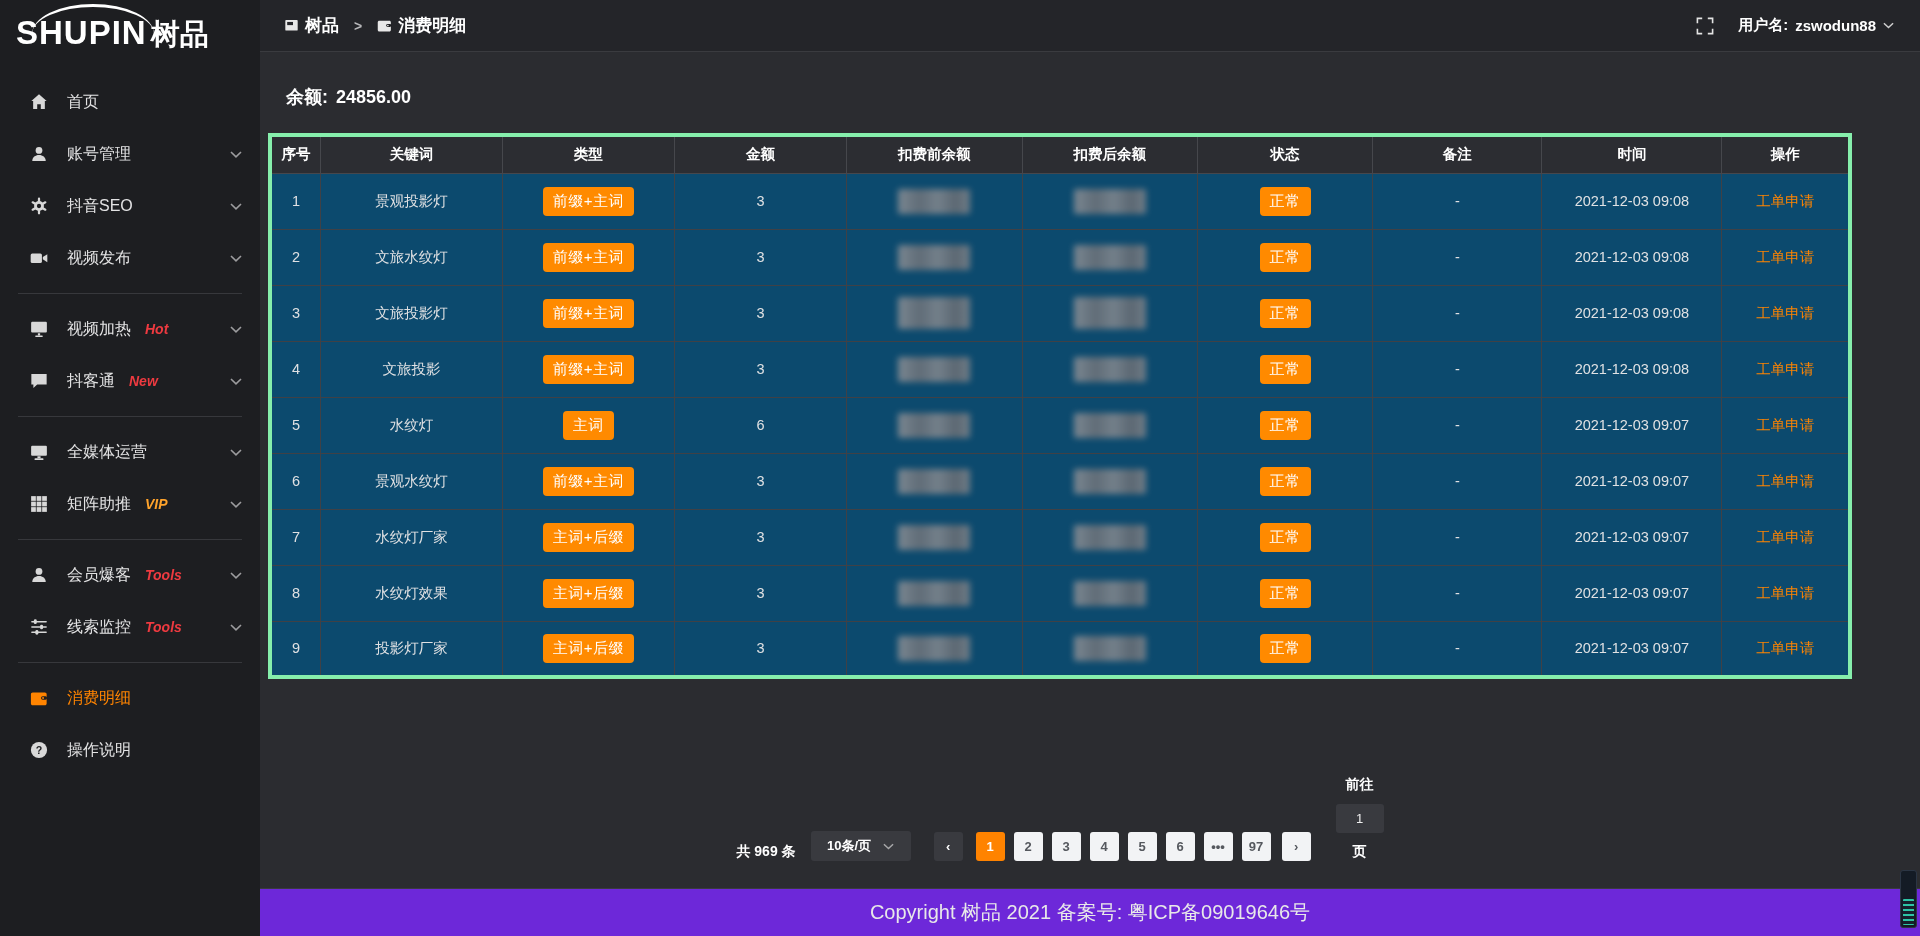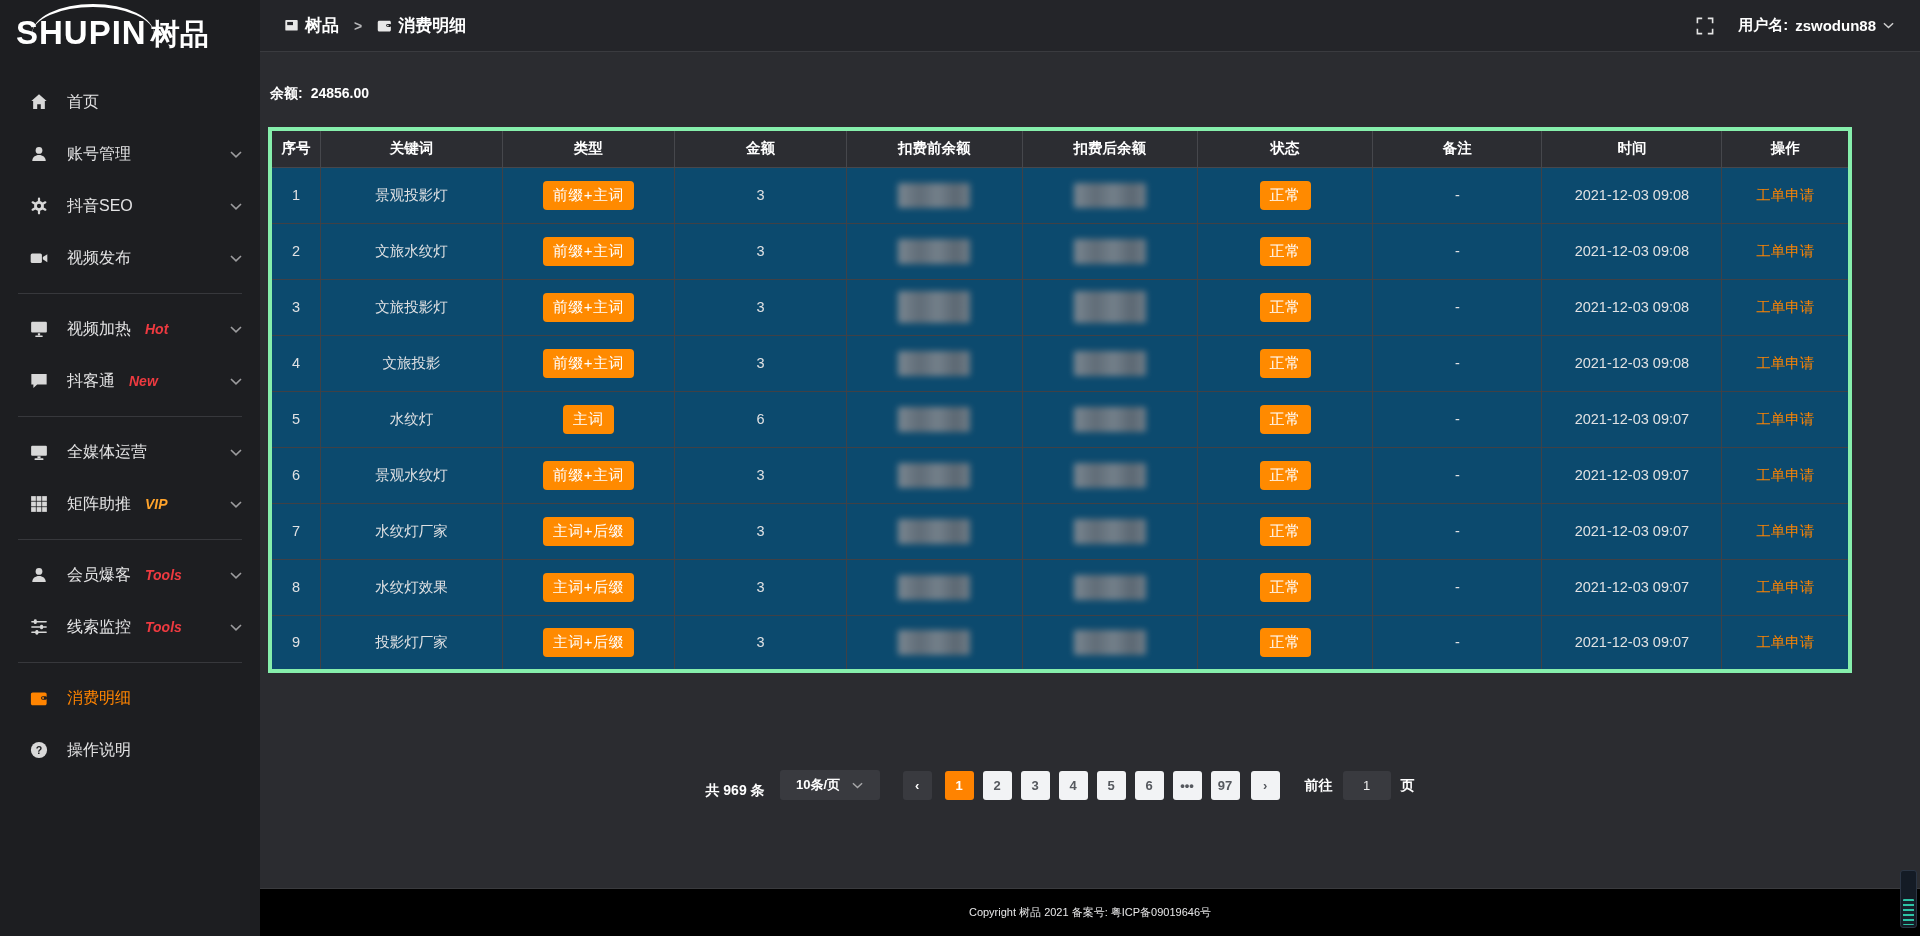--- a/index.html
+++ b/index.html
@@ -38,21 +38,21 @@
   .crumb-icon svg { width:15px; height:15px; }
   .crumb-sep { color:#b9b9bb; font-size:14px; font-weight:700; padding:0 6px; }
   .top-right { display:flex; align-items:center; gap:24px; }
   .fs-btn { width:18px; height:18px; color:#e3e3e3; display:flex; cursor:pointer; }
   .fs-btn svg { width:18px; height:18px; }
   .user-box { display:flex; align-items:center; gap:7px; color:#fff; font-size:15px; font-weight:700; cursor:pointer; }
   .user-box .chev { width:11px; display:flex; color:#cfcfcf; }
   .user-box svg { width:11px; height:7px; }
   
   .content { flex:1; padding:0 68px 0 8px; display:flex; flex-direction:column; }
-  .balance { padding:33px 0 24px 2px; font-size:14px; font-weight:700; color:#fff; }
+  .balance { padding:33px 0 24px 2px; font-size:18px; font-weight:700; color:#fff;margin-left:16px; }
   .balance-value { margin-left:8px; }
   table { width:100%; border-collapse:collapse; background:#0c4a6e; table-layout:fixed;
     border:4px solid #86efac; }
   th { height:38px; background:#2c2d32; color:#fff; font-size:14.5px; font-weight:700;
     border:1px solid #46474c; text-align:center; }
   td { height:56px; border:1px solid #404146; text-align:center; font-size:14.5px; color:#e0e1e3; }
   .badge { display:inline-block; background:#ff8a00; color:#fff; font-size:15px;
     padding:5px 10px; border-radius:4px; letter-spacing:0.5px; }
   .blur-block { display:inline-block; width:72px; height:25px; border-radius:2px; vertical-align:middle;
     background:linear-gradient(90deg,#97979b,#75757a 30%,#8e8e92 55%,#6f6f74 80%,#8a8a8e);
@@ -67,26 +67,26 @@
     display:flex; align-items:center; justify-content:center; gap:12px; font-size:13px; font-weight:700;
     cursor:pointer; margin-right:14px; }
   .pg-size .chev { display:flex; width:11px; color:#a7a7a9; }
   .pg-size svg { width:11px; height:7px; }
   .pg-btn { min-width:29px; height:29px; padding:0 4px; border-radius:3px; background:#f2f3f5;
     color:#55585e; font-size:13px; font-weight:700; display:flex; align-items:center;
     justify-content:center; cursor:pointer; border:none; }
   .pg-btn.active { background:#ff8300; color:#fff; }
   .pg-btn.prev { background:#393a3f; color:#fff; margin-right:4px; }
   .pg-btn.next { margin-left:2px; }
-  .pg-goto { display:flex; align-items:center; gap:10px; margin-left:16px; font-weight:700; }
+  .pg-goto { display:flex; align-items:center; gap:10px; margin-left:16px; font-weight:700;flex-direction:column; }
   .goto-input { width:48px; height:29px; background:#393a3f; border:none; border-radius:3px;
     color:#eee; text-align:center; font-size:13px; font-family:inherit; }
   
-  .footer { height:48px; min-height:48px; background:#000000; border-top:1px solid #3a3b3e;
-    display:flex; align-items:center; justify-content:center; font-size:11px; color:#e8e8e9; }
+  .footer { height:48px; min-height:48px; background:#6d28d9; border-top:1px solid #3a3b3e;
+    display:flex; align-items:center; justify-content:center; font-size:20px; color:#e8e8e9; }
   
   .floating-widget { position:absolute; right:3px; bottom:8px; width:17px; height:58px;
     background:#141b25; border:1px solid #2b3544; border-radius:3px; cursor:pointer;
     display:flex; flex-direction:column; justify-content:flex-end; padding:2px; }
   .fw-stripes { height:26px; border-radius:1px;
     background:repeating-linear-gradient(180deg,#2ec4a5 0 2.5px,#17202b 2.5px 5px); }
 </style>
 </head>
 <body>
 

